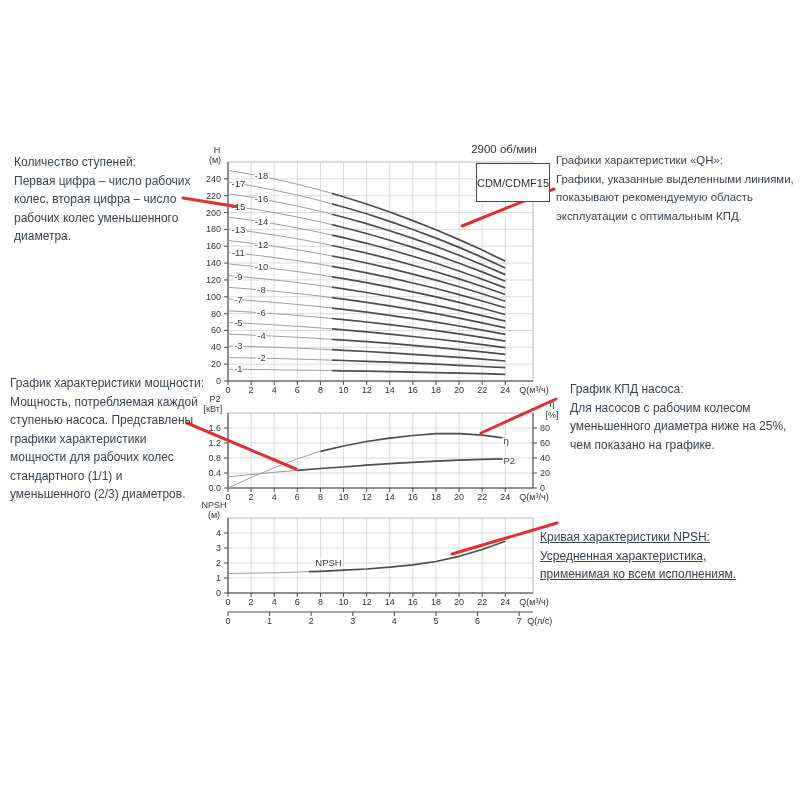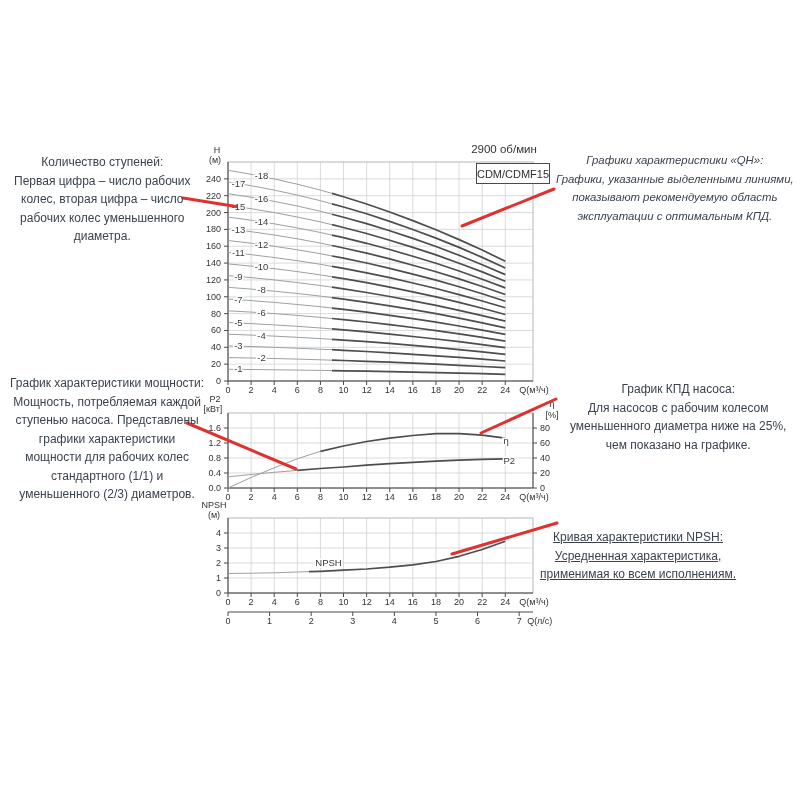--- a/index.html
+++ b/index.html
@@ -3,29 +3,29 @@
 <meta charset="utf-8">
 <style>
   html,body{margin:0;padding:0;overflow:hidden;}
   body{
     width:800px;height:800px;position:relative;background:#ffffff;
     font-family:"Liberation Sans", sans-serif;
   }
   svg{position:absolute;left:0;top:0;font-family:"Liberation Sans", sans-serif;}
   .note{
     position:absolute;white-space:pre;font-size:12px;line-height:18.5px;
-    color:#3a434d;letter-spacing:0;text-align:center;
+    color:#3a434d;letter-spacing:0;
   }
   .note.small{font-size:11.4px;}
   .rpm{
     position:absolute;left:455px;top:143px;width:98px;text-align:center;
     font-size:11.5px;color:#333;
   }
   .model-box{
-    position:absolute;left:476px;top:163px;width:74px;height:21px;
+    position:absolute;left:476px;top:163px;width:74px;height:39px;
     border:1.4px solid #4a4a4a;background:#fff;box-sizing:border-box;
     display:flex;align-items:center;justify-content:center;
     font-size:11px;color:#2f2f2f;
   }
 </style>
 </head>
 <body>
 
 <svg id="charts" width="800" height="800">
     <g>
@@ -342,21 +342,21 @@
   </svg>
 
 <div class="rpm">2900 об/мин</div>
 <div class="model-box">CDM/CDMF15</div>
 
 <div class="note" style="left:14px;top:153px;">Количество ступеней:
 Первая цифра – число рабочих
 колес, вторая цифра – число
 рабочих колес уменьшенного
 диаметра.</div>
-<div class="note small" style="left:556px;top:151px;font-style:italic;">Графики характеристики «QH»:
+<div class="note small" style="left:556px;top:151px;">Графики характеристики «QH»:
 Графики, указанные выделенными линиями,
 показывают рекомендуемую область
 эксплуатации с оптимальным КПД.</div>
 <div class="note" style="left:10px;top:374px;">График характеристики мощности:
 Мощность, потребляемая каждой
 ступенью насоса. Представлены
 графики характеристики
 мощности для рабочих колес
 стандартного (1/1) и
 уменьшенного (2/3) диаметров.</div>

